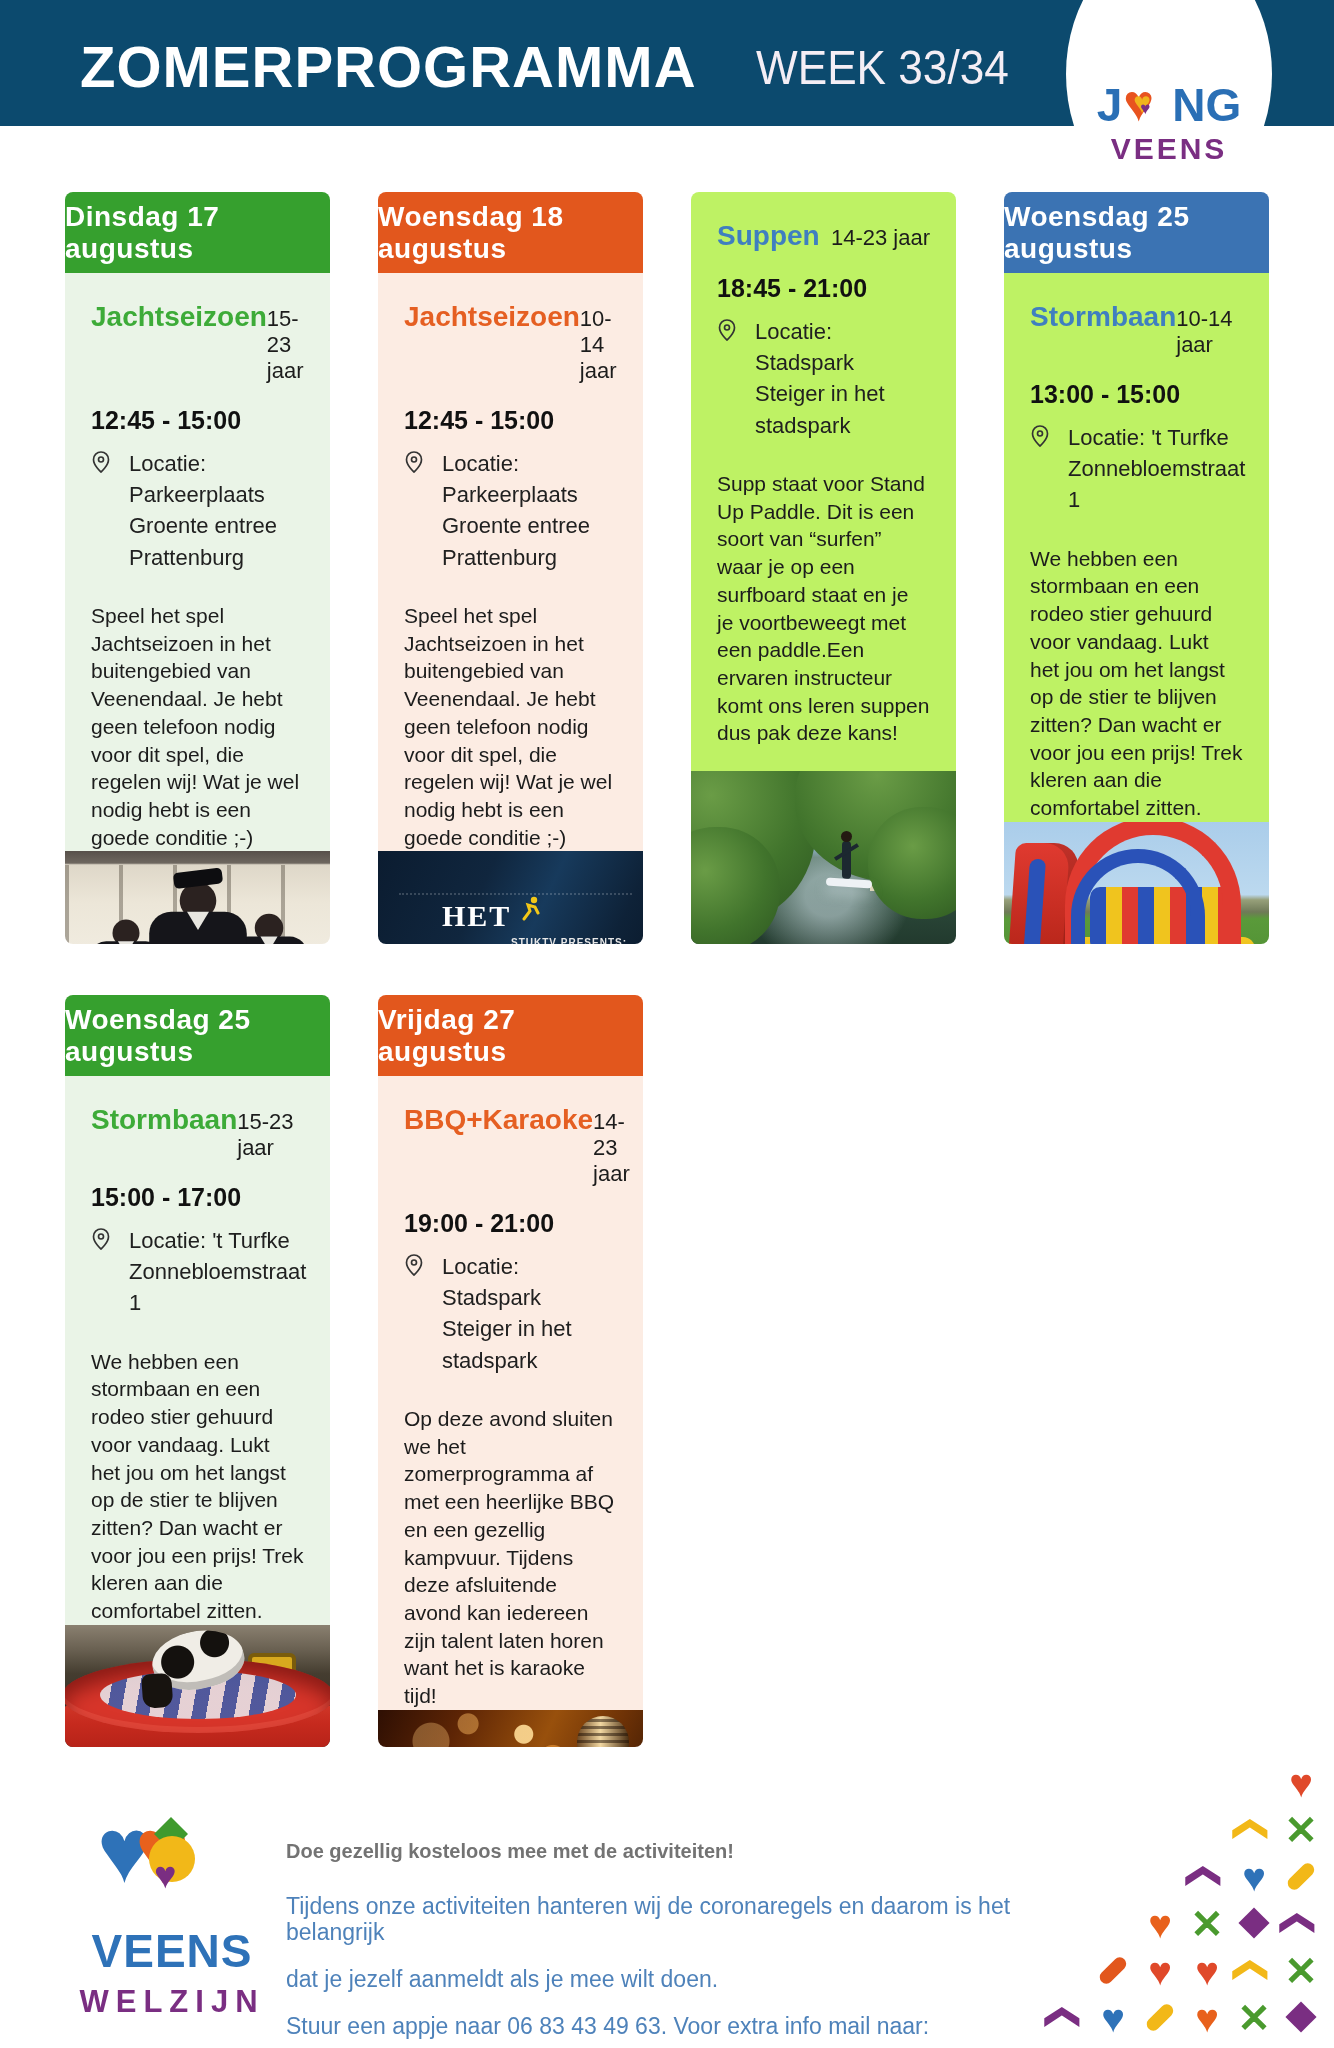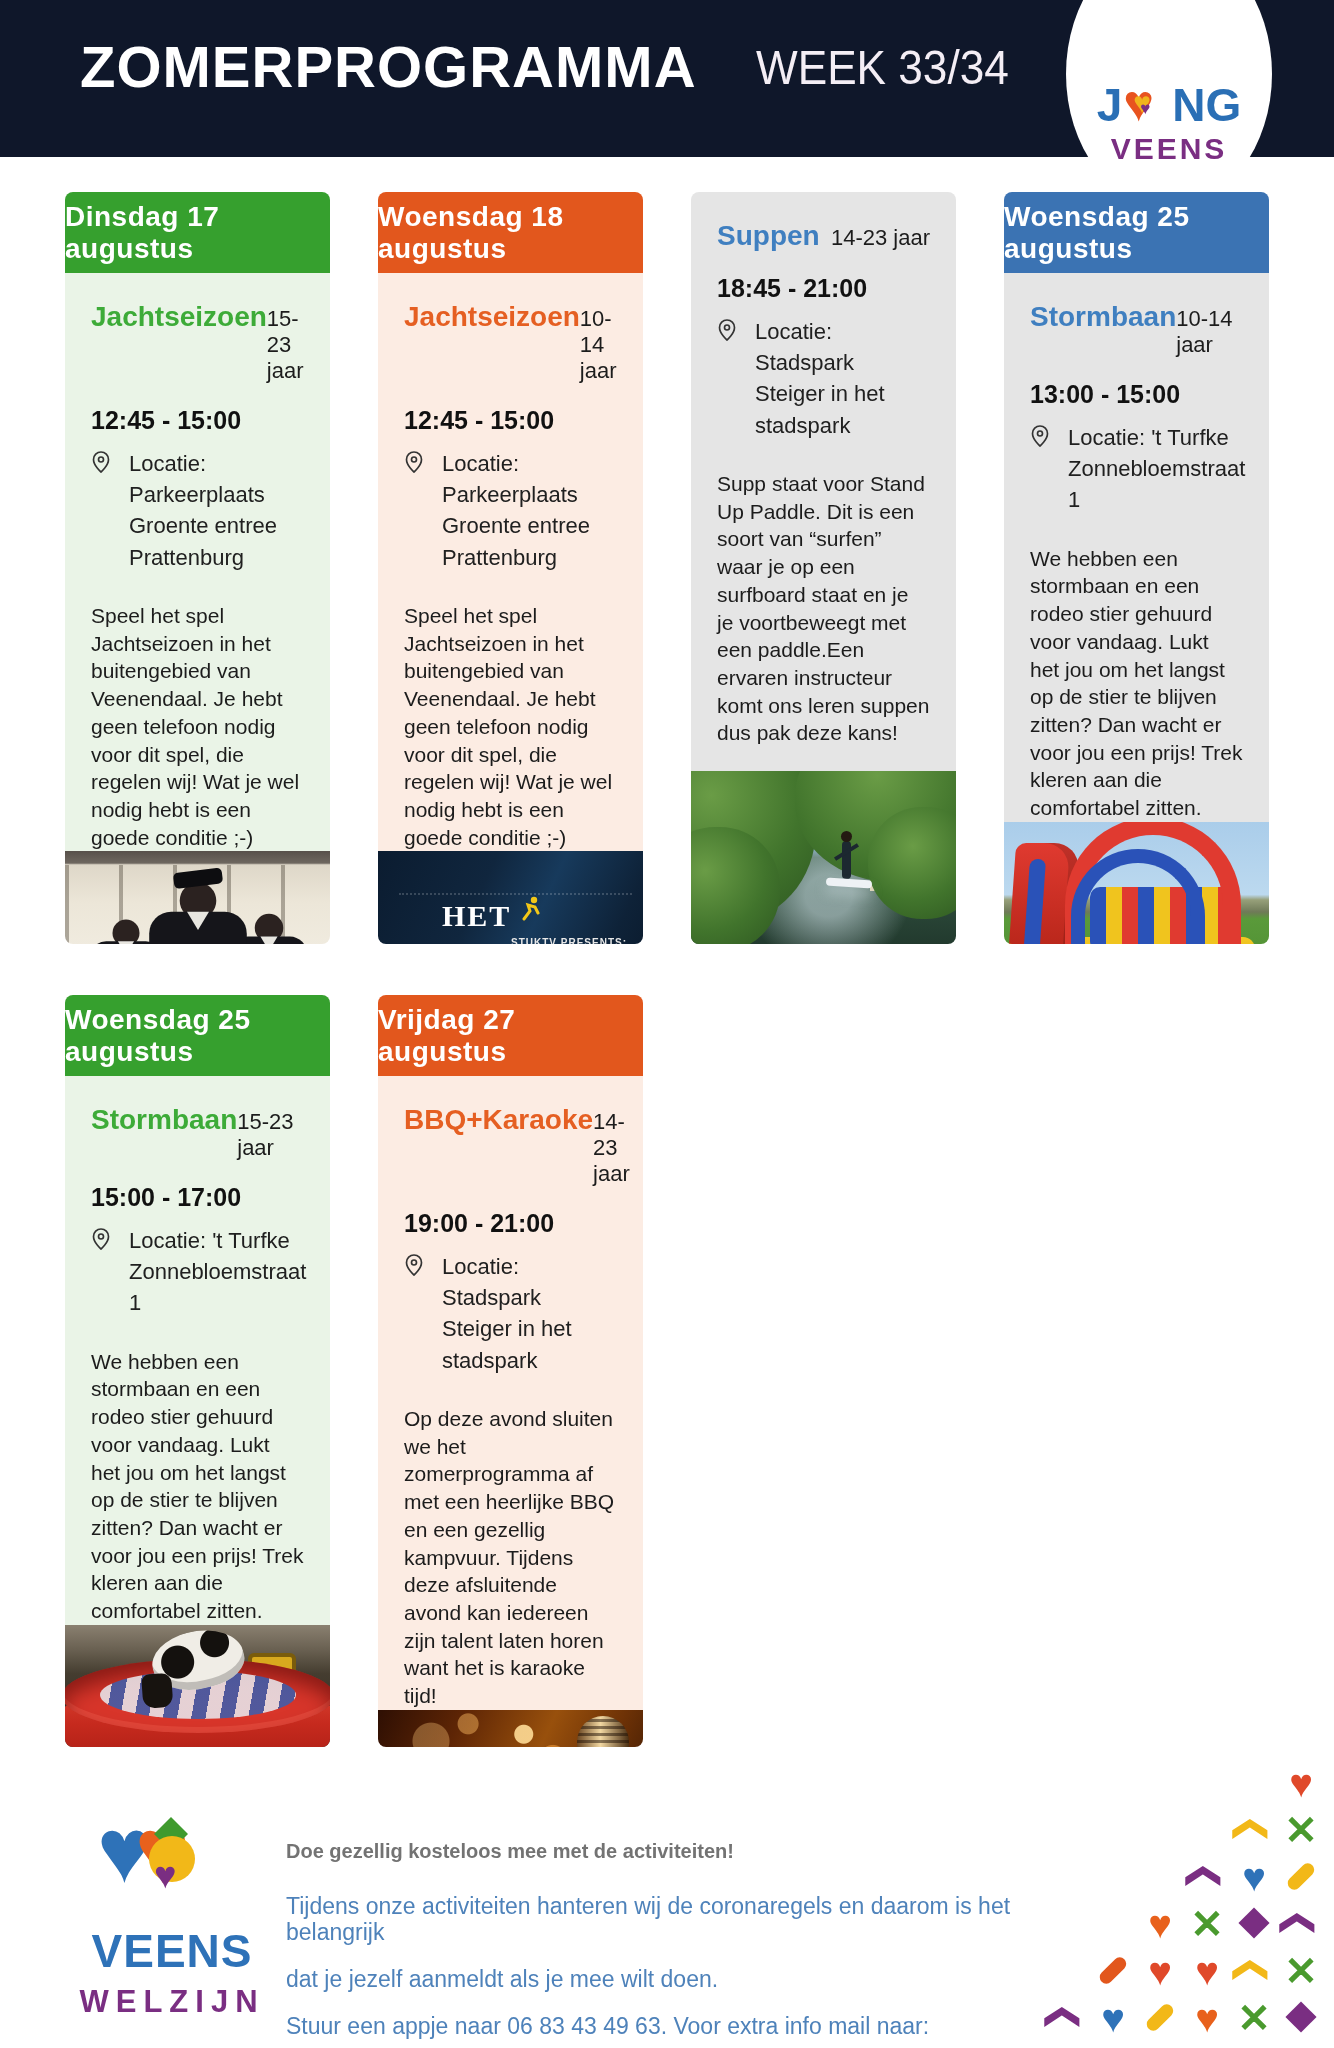--- a/index.html
+++ b/index.html
@@ -1,20 +1,20 @@
 <!DOCTYPE html>
 <html><head>
 <meta charset="utf-8">
 <style>
   html,body{margin:0;padding:0;background:#ffffff;}
   .page{position:relative;width:1334px;height:2048px;margin:0 auto;background:#fff;overflow:hidden;
         font-family:"Liberation Sans",sans-serif;color:#1d1d1d;}
 
   
-  .banner{position:absolute;left:0;top:0;width:100%;height:157px;background:#0f172a;}
+  .banner{position:absolute;left:0;top:0;width:100%;height:126px;background:#0c4a6e;}
   .banner-title{position:absolute;left:80px;top:33px;font-size:58px;font-weight:700;letter-spacing:1px;color:#fff;}
   .banner-week{position:absolute;left:756px;top:40px;font-size:48px;font-weight:400;color:#f4eef5;
                transform:scaleX(.92);transform-origin:left;}
   .logo-badge{position:absolute;left:1066px;top:-60px;width:206px;height:268px;background:#fff;border-radius:50%;
               display:flex;flex-direction:column;align-items:center;justify-content:flex-end;padding-bottom:42px;box-sizing:border-box;}
   .logo-top{font-size:46px;font-weight:700;color:#2a6fb5;display:flex;align-items:center;line-height:1;}
   .logo-heart{position:relative;width:48px;height:44px;display:inline-block;margin:0 1px;}
   .logo-heart .h1{position:absolute;left:0;top:-6px;font-size:52px;line-height:52px;color:#e8531f;}
   .logo-heart .h2{position:absolute;left:10px;top:5px;font-size:30px;line-height:30px;color:#f0b41c;}
   .logo-heart .h3{position:absolute;left:17px;top:17px;font-size:17px;line-height:17px;color:#7a2e82;}
@@ -31,21 +31,21 @@
   .activity{font-size:28px;font-weight:700;}
   .age{font-size:22px;color:#1c1c1c;}
   .time{font-size:25px;font-weight:700;color:#111;margin-top:22px;}
   .loc{display:flex;gap:18px;margin-top:13px;font-size:22px;line-height:1.42;color:#202020;}
   .pin{flex:none;margin-top:2px;}
   .desc{margin-top:29px;font-size:21px;line-height:1.32;color:#1c1c1c;}
   .card-image{height:173px;flex:none;position:relative;overflow:hidden;}
 
   .th-green  .card-header{background:#36a02e;} .th-green  .card-body{background:#eaf4e7;} .th-green  .activity{color:#3dab38;}
   .th-orange .card-header{background:#e2571d;} .th-orange .card-body{background:#fcece3;} .th-orange .activity{color:#e55f22;}
-  .th-blue   .card-header{background:#3b73b3;} .th-blue   .card-body{background:#e5e5e5;} .th-blue   .activity{color:#3f7fc0;}
+  .th-blue   .card-header{background:#3b73b3;} .th-blue   .card-body{background:#bef264;} .th-blue   .activity{color:#3f7fc0;}
 
   
   .img-hallway{background:linear-gradient(180deg,#57504a 0%,#6e675f 7%,#ded7c8 8%,#ece6d8 30%,#f0ebdf 55%,#d0c8b6 78%,#a89f8c 100%);}
   .hall-doors{position:absolute;top:14px;bottom:18px;left:0;right:0;
               background:repeating-linear-gradient(90deg,rgba(60,52,40,.5) 0 4px,transparent 4px 54px);opacity:.75;}
   .fg{position:absolute;bottom:0;text-align:center;}
   .fg i{display:block;}
   .fg .hd{width:30px;height:30px;border-radius:50%;background:#2b2220;margin:0 auto;}
   .fg .bd{width:80px;height:92px;background:#15151a;border-radius:18px 18px 0 0;margin-top:-6px;position:relative;}
   .fg .bd::before{content:"";position:absolute;left:50%;top:0;transform:translateX(-50%);

